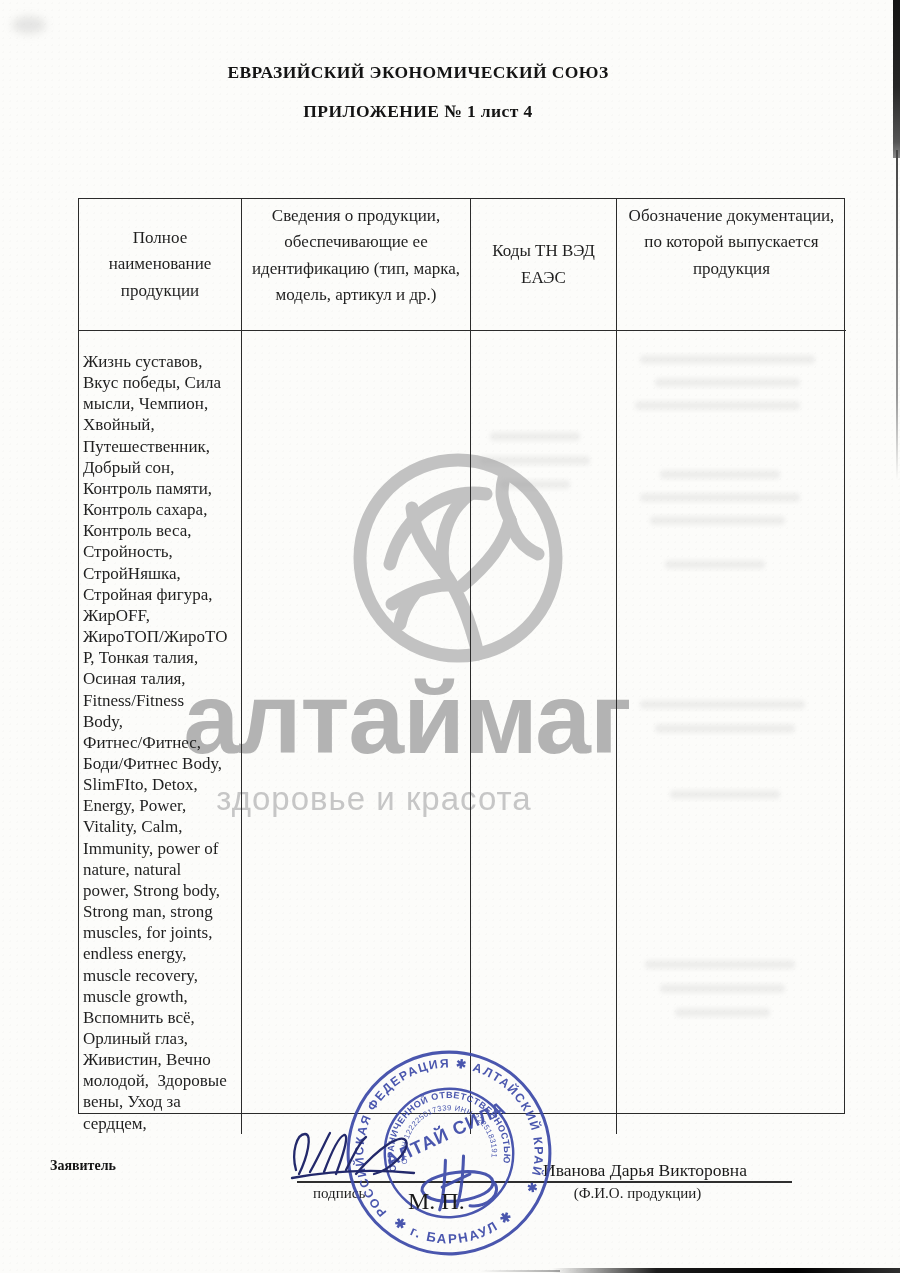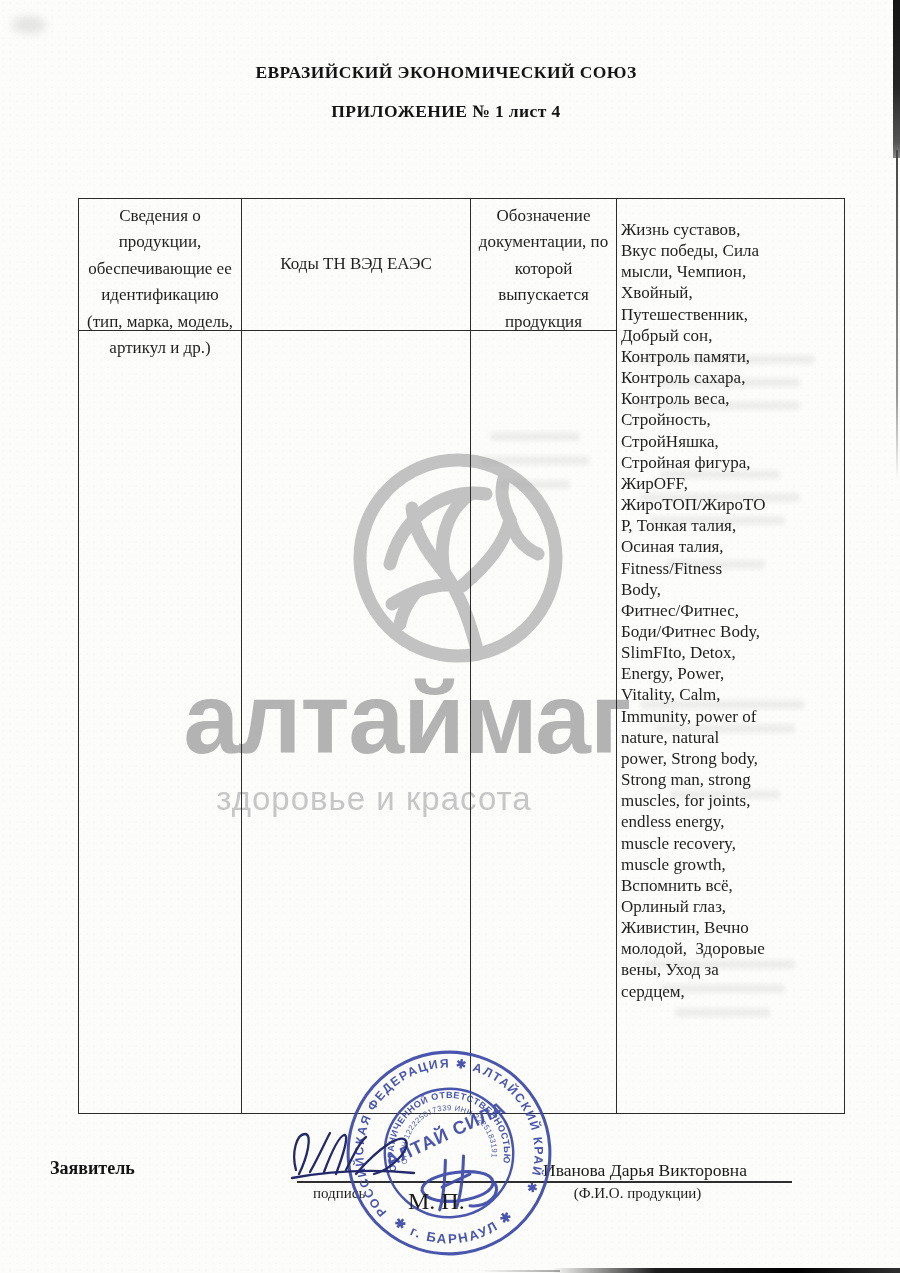--- a/index.html
+++ b/index.html
@@ -4,21 +4,21 @@
 <style>
   html,body{margin:0;padding:0;}
   body{width:900px;height:1273px;background:#e9e9e9;font-family:"Liberation Serif",serif;}
   .page{position:relative;width:900px;height:1273px;background:#fcfcfa;overflow:hidden;
         background-image:radial-gradient(rgba(60,60,60,0.018) 1px, transparent 1px);
         background-size:7px 7px;}
   .noselect{user-select:none;}
 
   
   .hline{position:absolute;left:0;width:836px;text-align:center;color:#141414;
-         font-weight:bold;font-size:17.5px;letter-spacing:.4px;white-space:pre;padding-left:28px;}
+         font-weight:bold;font-size:17.5px;letter-spacing:.4px;white-space:pre;}
   .h1{top:62px;}
   .h2{top:101px;}
   .h3{top:140px;}
 
   
   .wm-tree{position:absolute;left:352px;top:452px;width:212px;height:212px;opacity:.85;}
   .wm-brand{position:absolute;left:0;top:668px;width:814px;text-align:center;
             font-family:"Liberation Sans",sans-serif;font-weight:700;font-size:100px;
             letter-spacing:-1px;color:#b3b3b3;line-height:1;}
   .wm-tag{position:absolute;left:0;top:782px;width:748px;text-align:center;
@@ -37,21 +37,21 @@
   .vmid{align-items:center;}
   .vtop{align-items:flex-start;}
   .bcell{padding:5px 0 0 4px;}
   .names{white-space:pre;line-height:21.15px;font-size:17px;margin-top:15px;}
 
   
   .ghost{position:absolute;background:#9a9a9a;opacity:.14;filter:blur(2.2px);
          height:9px;border-radius:4px;z-index:1;}
 
   
-  .applicant{position:absolute;left:50px;top:1158px;font-weight:bold;font-size:18px;color:#141414;z-index:3;}
+  .applicant{position:absolute;left:50px;top:1158px;font-weight:bold;font-size:14px;color:#141414;z-index:3;}
   .rule{position:absolute;left:297px;top:1181px;width:495px;height:1.6px;background:#2f2f2f;z-index:3;}
   .sig-caption{position:absolute;left:313px;top:1185px;font-size:15px;color:#1f1f1f;z-index:3;}
   .mp-caption{position:absolute;left:408px;top:1188px;font-size:24px;color:#1a1a1a;z-index:6;}
   .name{position:absolute;left:505px;top:1160px;width:280px;text-align:center;font-size:17.5px;color:#1a1a1a;z-index:3;}
   .name-caption{position:absolute;left:505px;top:1185px;width:265px;text-align:center;font-size:15px;color:#1f1f1f;z-index:3;}
 
   .signature{position:absolute;left:288px;top:1124px;width:160px;height:64px;z-index:5;}
   .stamp{position:absolute;left:342px;top:1046px;width:214px;height:214px;z-index:4;opacity:.92;
          transform:rotate(-4deg);}
 
@@ -108,20 +108,21 @@
   <div class="ghost" style="left:655px;top:724px;width:140px"></div>
   <div class="ghost" style="left:670px;top:790px;width:110px"></div>
   <div class="ghost" style="left:645px;top:960px;width:150px"></div>
   <div class="ghost" style="left:660px;top:984px;width:125px"></div>
   <div class="ghost" style="left:675px;top:1008px;width:95px"></div>
   <div class="ghost" style="left:490px;top:432px;width:90px"></div>
   <div class="ghost" style="left:480px;top:456px;width:110px"></div>
   <div class="ghost" style="left:500px;top:480px;width:70px"></div>
 
   <div class="doc-table">
+    <div class="cell hcell vmid">Полное наименование продукции</div>
     <div class="cell hcell vtop">Сведения о продукции, обеспечивающие ее идентификацию (тип, марка, модель, артикул и др.)</div>
     <div class="cell hcell vmid">Коды ТН ВЭД ЕАЭС</div>
     <div class="cell hcell vtop">Обозначение документации, по которой выпускается продукция</div>
 
     <div class="cell bcell">
       <div class="names">Жизнь суставов,
 Вкус победы, Сила
 мысли, Чемпион,
 Хвойный,
 Путешественник,

